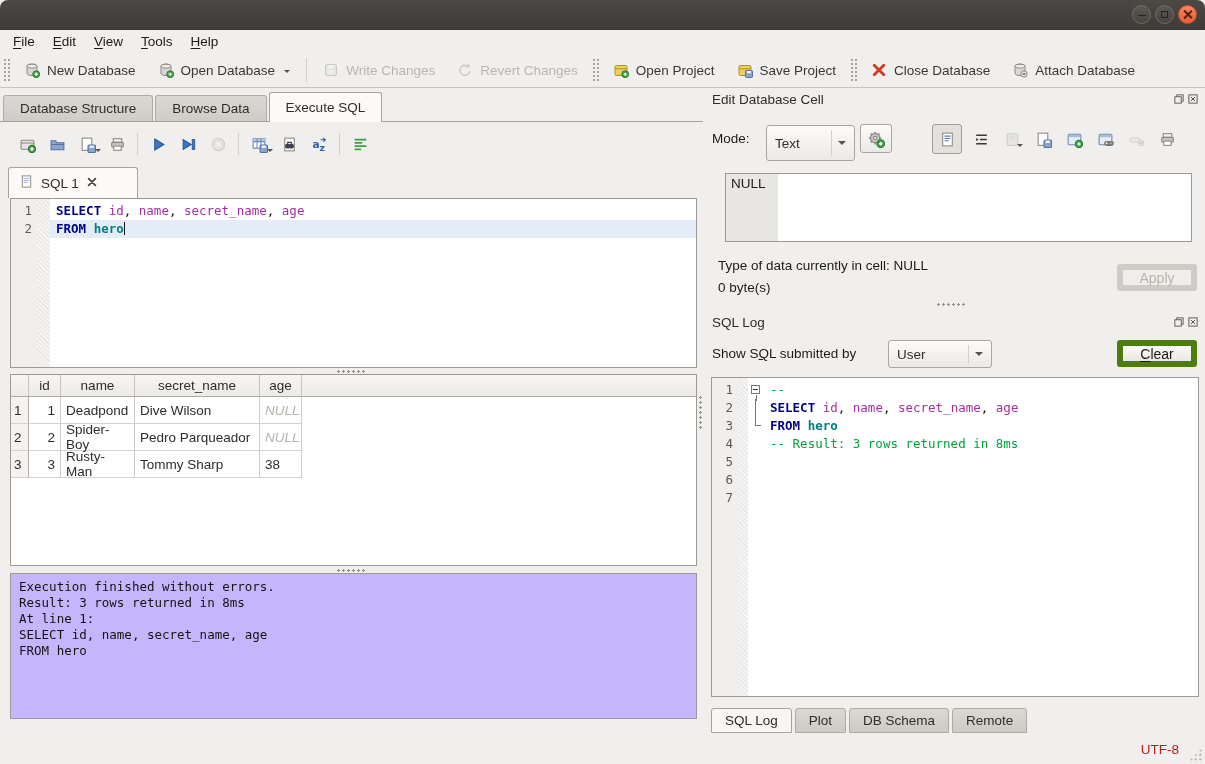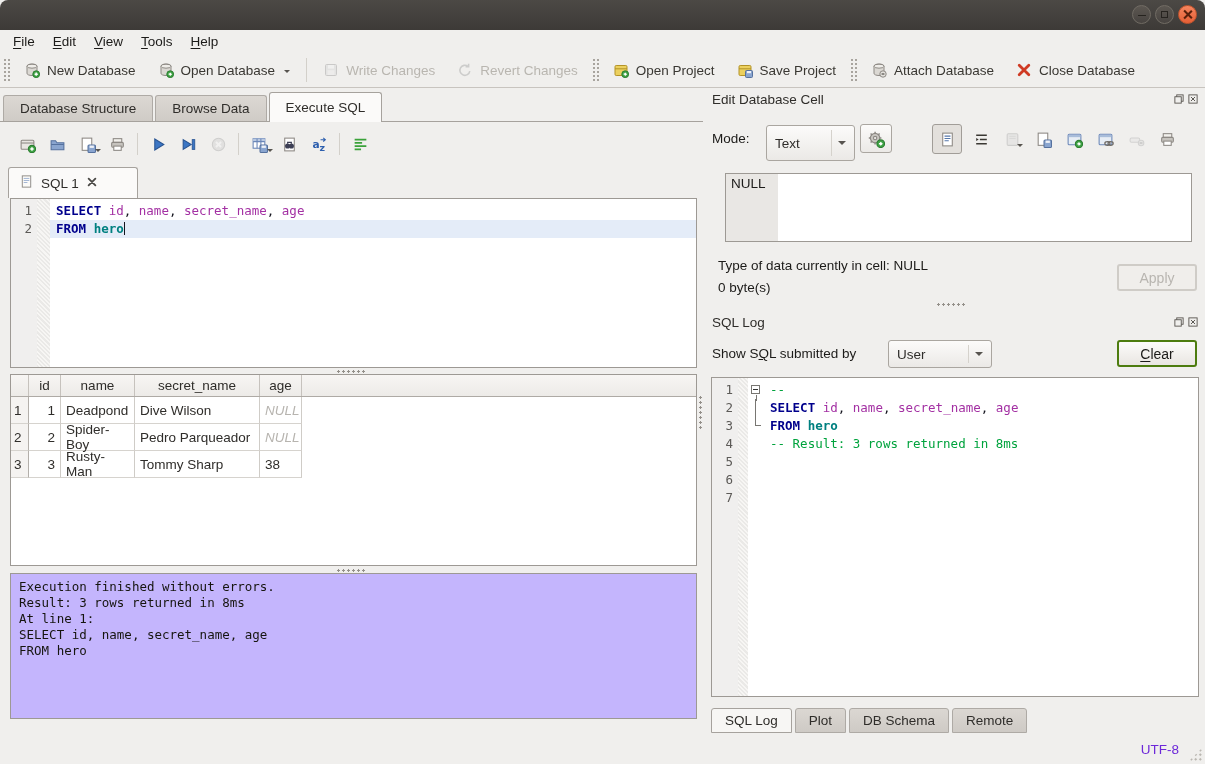--- a/index.html
+++ b/index.html
@@ -105,21 +105,21 @@
   .dock-btns { position:absolute; display:flex; gap:2px; }
   .dock-btn svg { display:block; }
 
   .combo { position:relative; border:1px solid #aaa6a0; border-radius:3px;
     background:linear-gradient(#fcfbfa,#ecEAE7); background:linear-gradient(#fcfbfa,#ebe9e6);
     display:flex; align-items:center; padding:0 24px 0 8px; font-size:13.5px; }
   .combo::after { content:""; position:absolute; right:8px; top:50%; margin-top:-2px;
     border:4px solid transparent; border-top-color:#57544f; }
   .combo::before { content:""; position:absolute; right:22px; top:4px; bottom:4px; width:1px; background:#d5d2cc; }
 
-  .btn { border:2px solid #4d7c0f; border-radius:3px; background:linear-gradient(#fcfbfa,#e9e6e2);
+  .btn { border:6px solid #4d7c0f; border-radius:3px; background:linear-gradient(#fcfbfa,#e9e6e2);
     font-size:14px; display:flex; align-items:center; justify-content:center; color:#1c1b19; }
   .btn.disabled { border-color:#cfccc7; background:#f0eeeb; color:#b8b5b0; }
   .btn u { text-underline-offset:2px; }
 
   .toolbtn { border:1px solid #aaa6a0; border-radius:3px; background:linear-gradient(#fcfbfa,#ebe9e6);
     display:flex; align-items:center; justify-content:center; }
   .pressed-frame { border:1px solid #a19d98; border-radius:3px; background:#e3e0dc; }
 
   #cell-editor { position:absolute; left:19px; top:85px; width:467px; height:69px;
     background:#fff; border:1px solid #9d9994; display:flex; }
@@ -138,21 +138,21 @@
   .fold-e { position:absolute; left:7px; top:0; width:6px; height:9px; border-left:1px solid #787672; border-bottom:1px solid #787672; }
   #log .ed-code { padding-top:3px; }
 
   #dock-tabs { position:absolute; left:5px; top:620px; height:26px; display:flex; gap:3px; }
   .dtab { height:25px; padding:0 13px; display:flex; align-items:center; font-size:13.5px;
     background:linear-gradient(#dbd7d2,#cecac5); border:1px solid #aeaaa5; border-radius:3px 3px 0 0; }
   .dtab.active { background:#f7f6f4; border-color:#a6a29d; }
 
   
   #statusbar { position:absolute; left:0; top:735px; width:1205px; height:29px; }
-  #encoding { position:absolute; right:26px; top:7px; font-size:13.5px; color:#6d28d9; }
+  #encoding { position:absolute; right:26px; top:7px; font-size:13.5px; color:#b91c1c; }
   #grip { position:absolute; right:3px; bottom:3px; width:13px; height:13px;
     background-image:radial-gradient(circle,#b5b2ac 1px,transparent 1.2px); background-size:4.5px 4.5px;
     clip-path:polygon(100% 0,100% 100%,0 100%); }
 
   .lbl { font-size:13.5px; color:#1c1b19; }
 </style>
 </head>
 <body>
 
 <div id="titlebar">
@@ -242,35 +242,35 @@
           <rect x="8.5" y="8.5" width="7" height="7" rx="1" fill="#8aa5cf" stroke="#55719e"></rect>
           <rect x="10" y="9" width="4" height="2.2" fill="#eef1f7"></rect>
         </svg>
       </span>
       <span>Save Project</span>
     </div>
     <div class="tb-handle"></div>
     <div class="tb-btn">
       <span class="tbicon">
         <svg viewBox="0 0 16 16" width="16" height="16">
+          <path d="M3.2 3.2 12.8 12.8M12.8 3.2 3.2 12.8" stroke="#cf3a23" stroke-width="2.8" stroke-linecap="round"></path>
+        </svg>
+      </span>
+      <span>Close Database</span>
+    </div>
+    <div class="tb-btn">
+      <span class="tbicon">
+        <svg viewBox="0 0 16 16" width="16" height="16">
           <path d="M3 4.2C3 2.9 5.2 2 8 2s5 .9 5 2.2v7.1c0 1.3-2.2 2.2-5 2.2s-5-.9-5-2.2z" fill="#dbd8d3" stroke="#8d8984"></path>
           <ellipse cx="8" cy="4.2" rx="5" ry="2" fill="#efede9" stroke="#8d8984"></ellipse>
           <circle cx="12" cy="12" r="3.2" fill="#e3e1dd" stroke="#8d8984"></circle>
           <rect x="10.4" y="11.3" width="3.2" height="1.4" rx=".7" fill="#6f6b66"></rect>
         </svg>
       </span>
       <span>Attach Database</span>
-    </div>
-    <div class="tb-btn">
-      <span class="tbicon">
-        <svg viewBox="0 0 16 16" width="16" height="16">
-          <path d="M3.2 3.2 12.8 12.8M12.8 3.2 3.2 12.8" stroke="#cf3a23" stroke-width="2.8" stroke-linecap="round"></path>
-        </svg>
-      </span>
-      <span>Close Database</span>
     </div>
   </div>
 
 <div id="maintabs">
     <div class="mtab">Database Structure</div>
     <div class="mtab">Browse Data</div>
     <div class="mtab active">Execute SQL</div>
   </div>
 
 <div id="leftpane">

